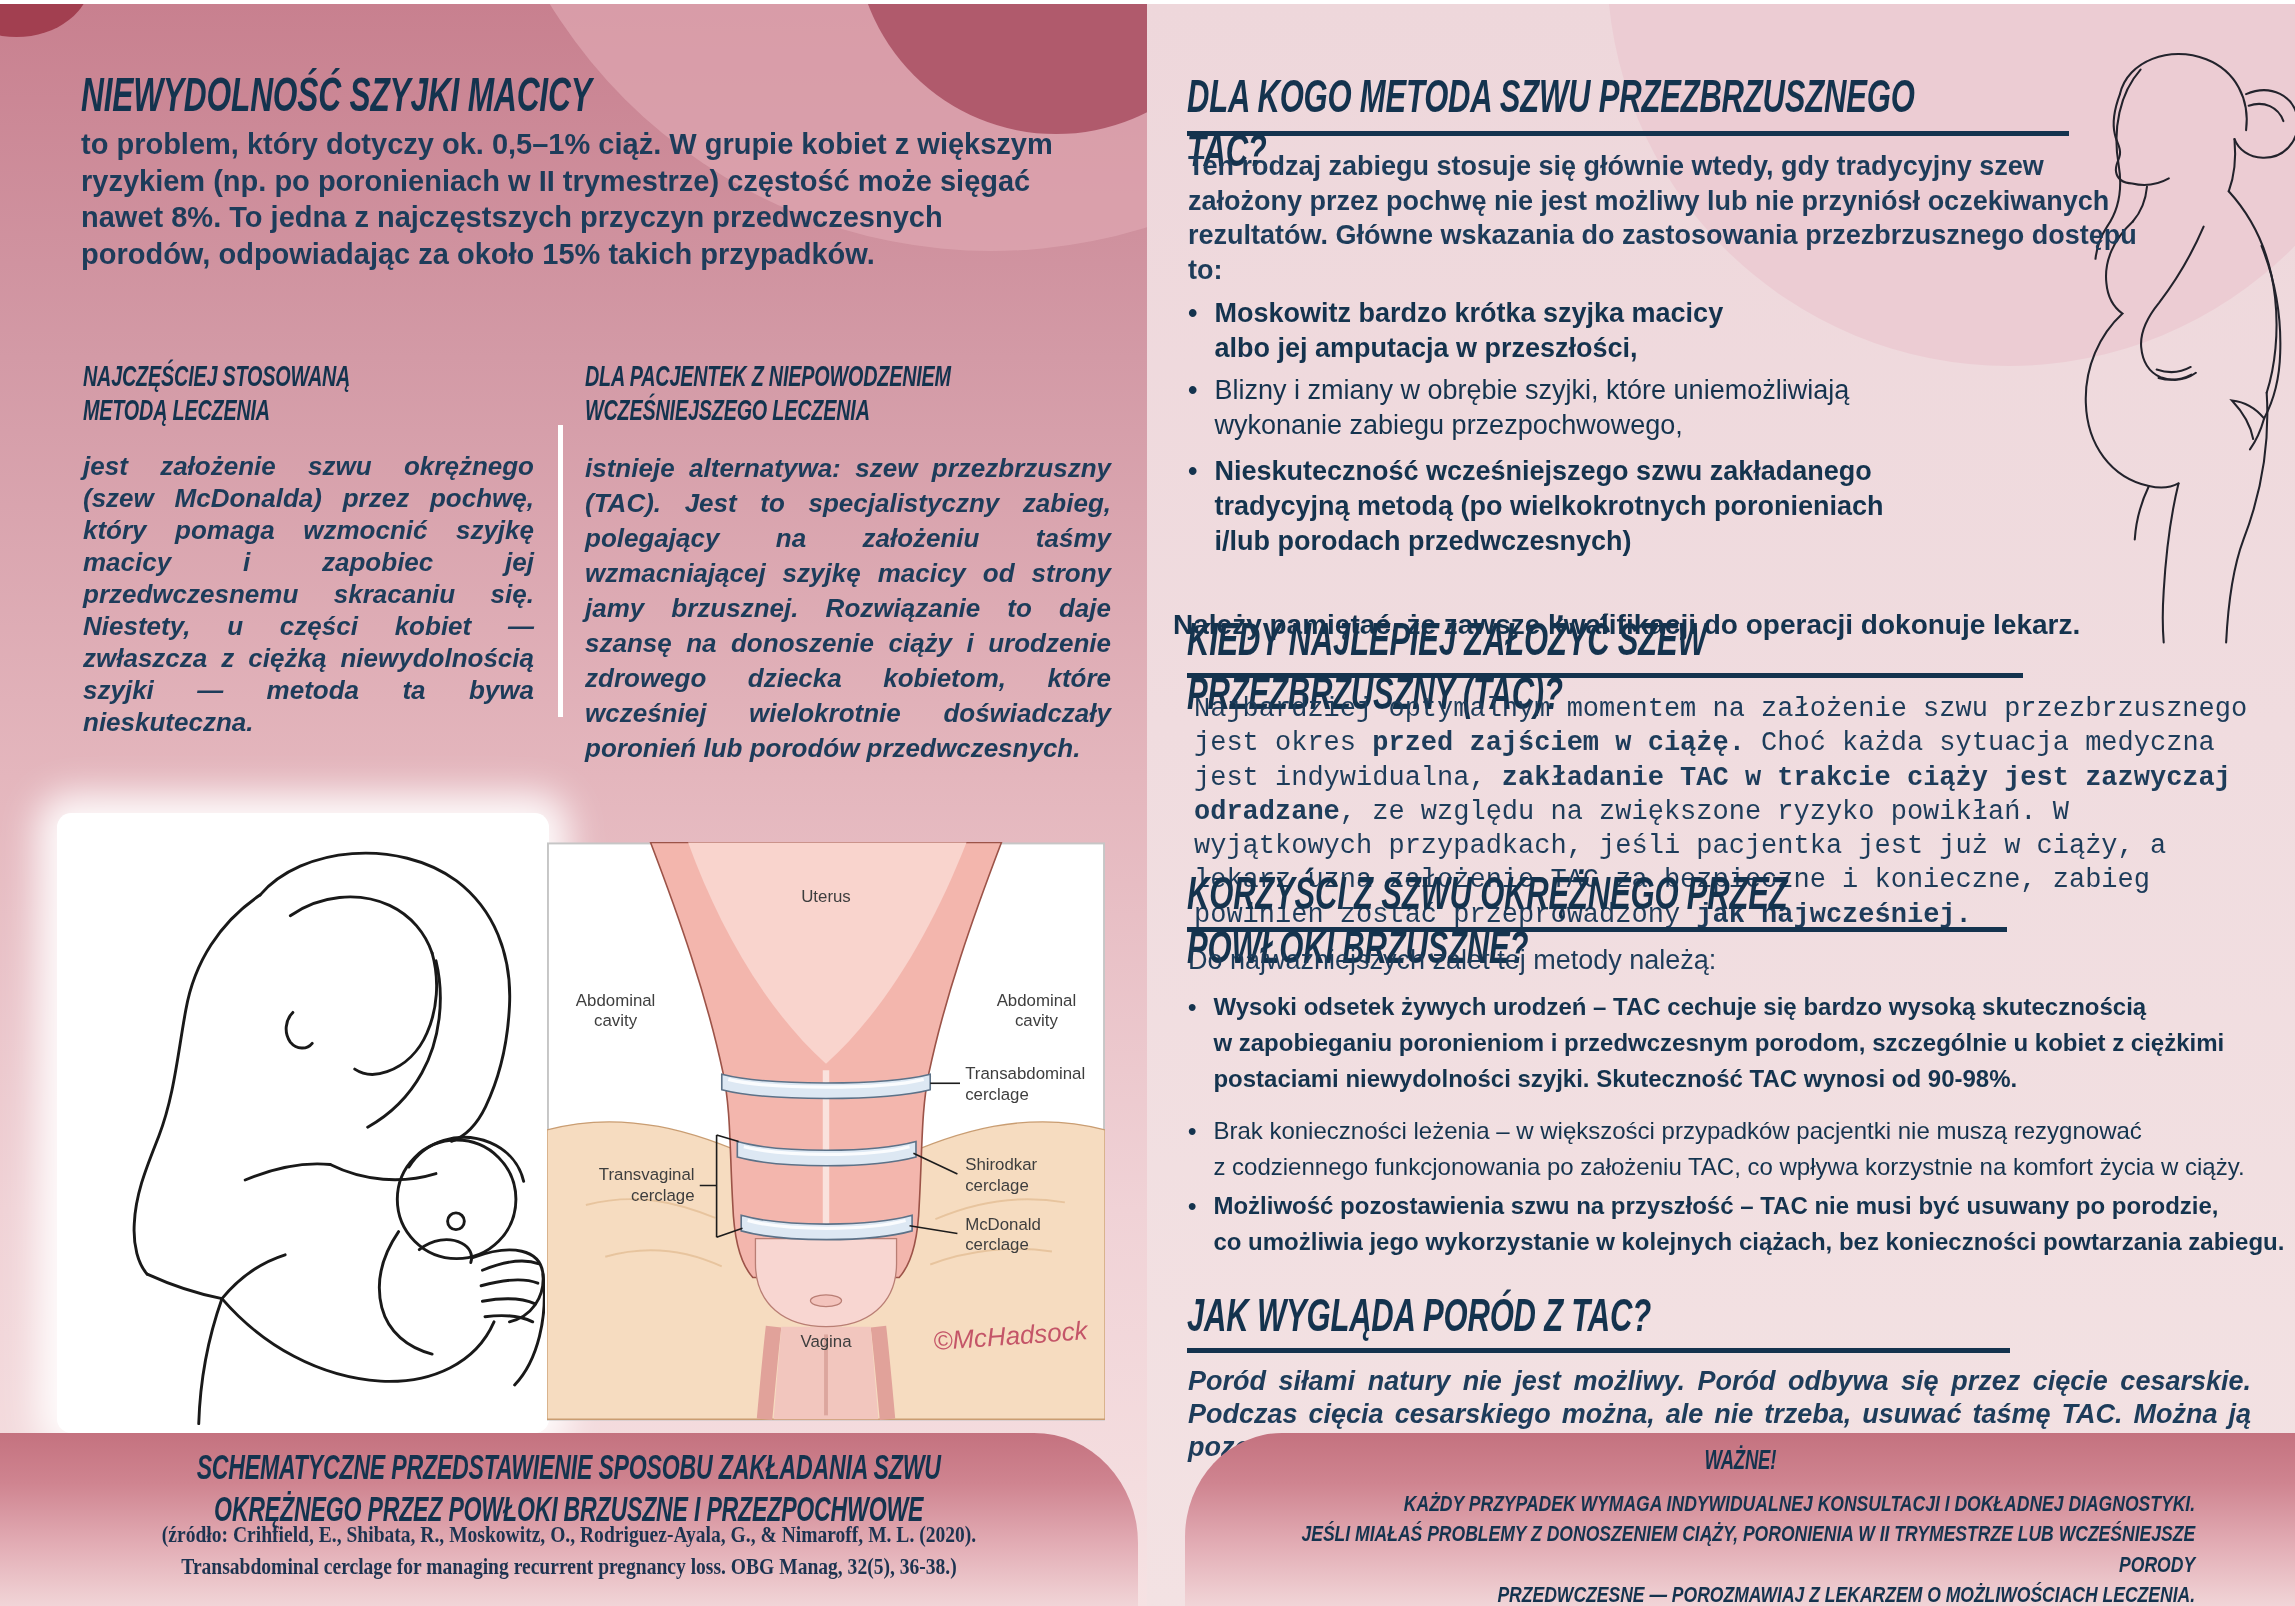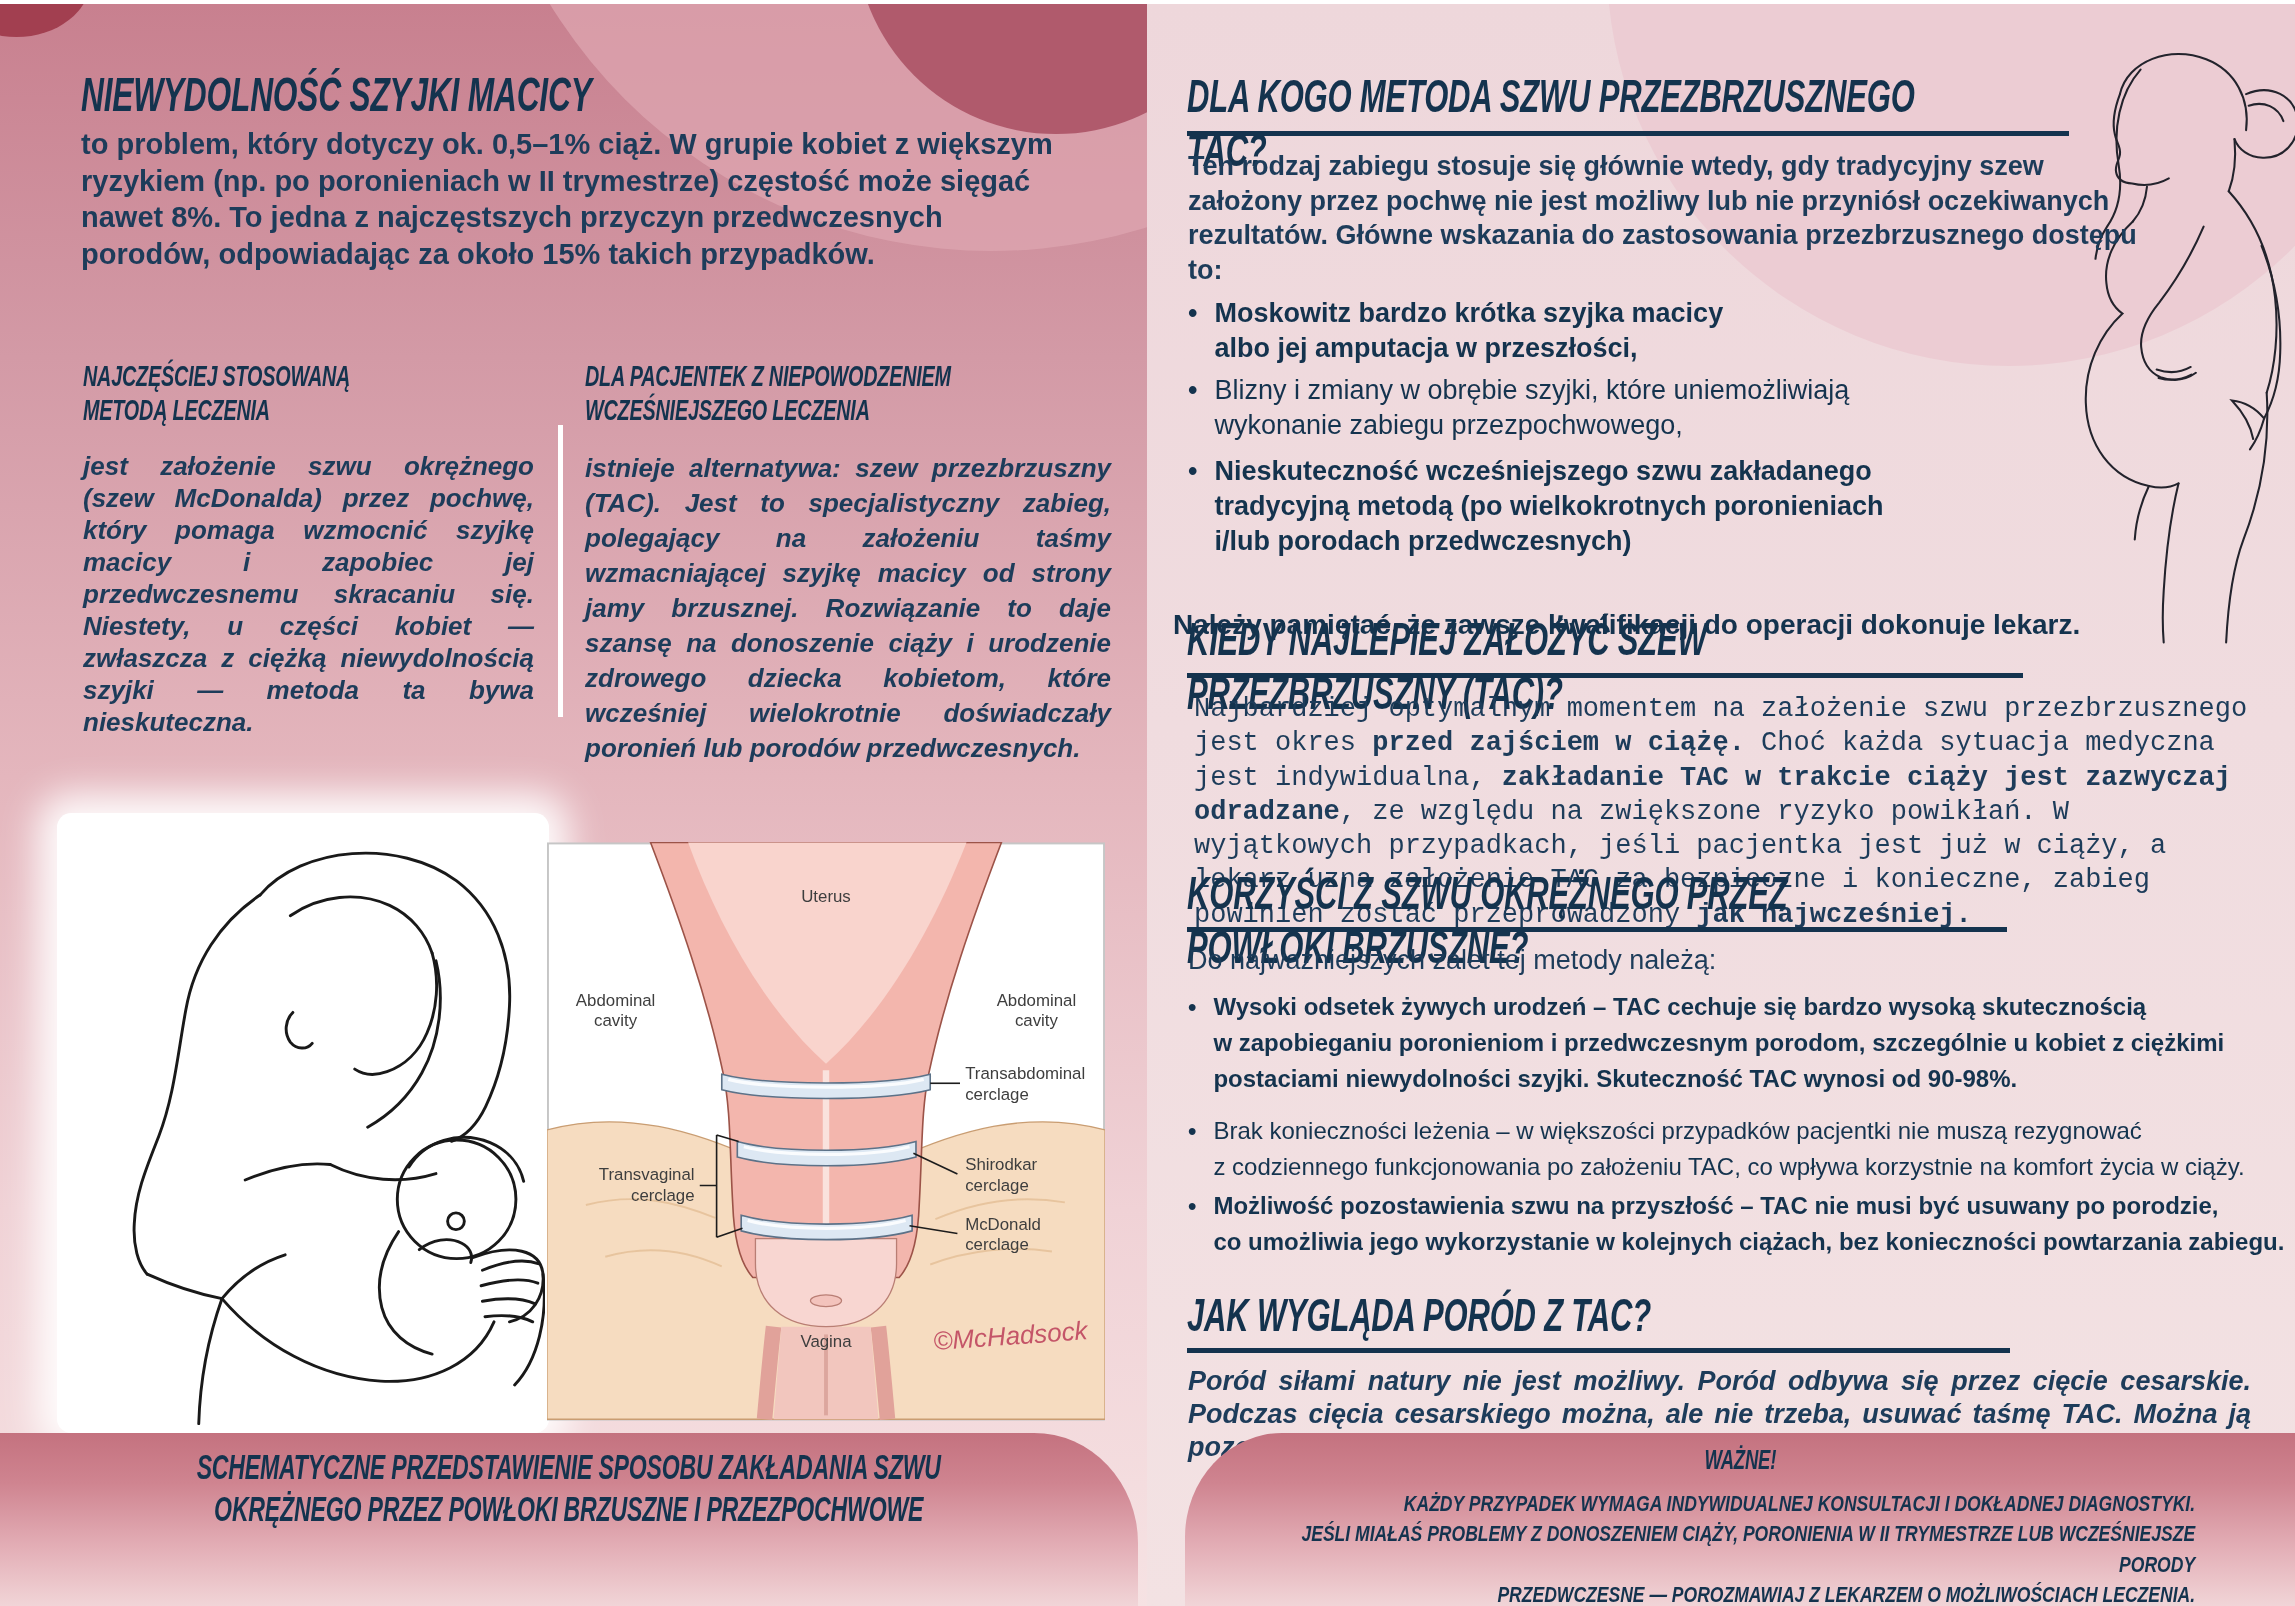--- a/index.html
+++ b/index.html
@@ -140,20 +140,24 @@
         <text x="431" y="780" text-anchor="middle">Vagina</text>
         <text x="598" y="784" font-size="40" font-style="italic" fill="#c45568" font-family="DejaVu Serif, serif" transform="rotate(-4 598 784)">©McHadsock</text>
       </g>
     </svg>
 
     <div class="bband" style="left:0;width:1138px;border-top-right-radius:104px 110px;"></div>
     <div class="hd hdc" style="left:0;top:1442px;width:1138px;font-size:35px;">
       <span class="hs" style="line-height:1.2;">SCHEMATYCZNE PRZEDSTAWIENIE SPOSOBU ZAKŁADANIA SZWU
 OKRĘŻNEGO PRZEZ POWŁOKI BRZUSZNE I PRZEZPOCHWOWE</span>
     </div>
+    <div class="t" style="left:0;top:1515px;width:1138px;text-align:center;color:#1c3350;font-size:23px;">
+      <span class="serifc" style="line-height:1.4;">(źródło: Crihfield, E., Shibata, R., Moskowitz, O., Rodriguez-Ayala,  G., &amp; Nimaroff, M. L. (2020).
+Transabdominal cerclage for managing  recurrent pregnancy loss. OBG Manag, 32(5), 36-38.)</span>
+    </div>
   </div>
 
   <div class="page" id="page-right">
     <div class="circle" style="left:460px;top:-441px;width:803px;height:803px;background:#ecccd3;"></div>
 
     <svg class="abs" style="left:897px;top:26px;" width="251" height="616" viewBox="0 0 390 950">
       <g fill="none" stroke="#23232c" stroke-width="3.2" stroke-linecap="round">
         <path d="M118,96 C130,44 196,20 252,42 C298,60 320,104 314,152"></path>
         <path d="M314,96 C352,80 390,98 394,136 C397,170 372,196 340,195 C318,194 302,182 296,166"></path>
         <path d="M318,114 C342,106 364,116 372,138"></path>

